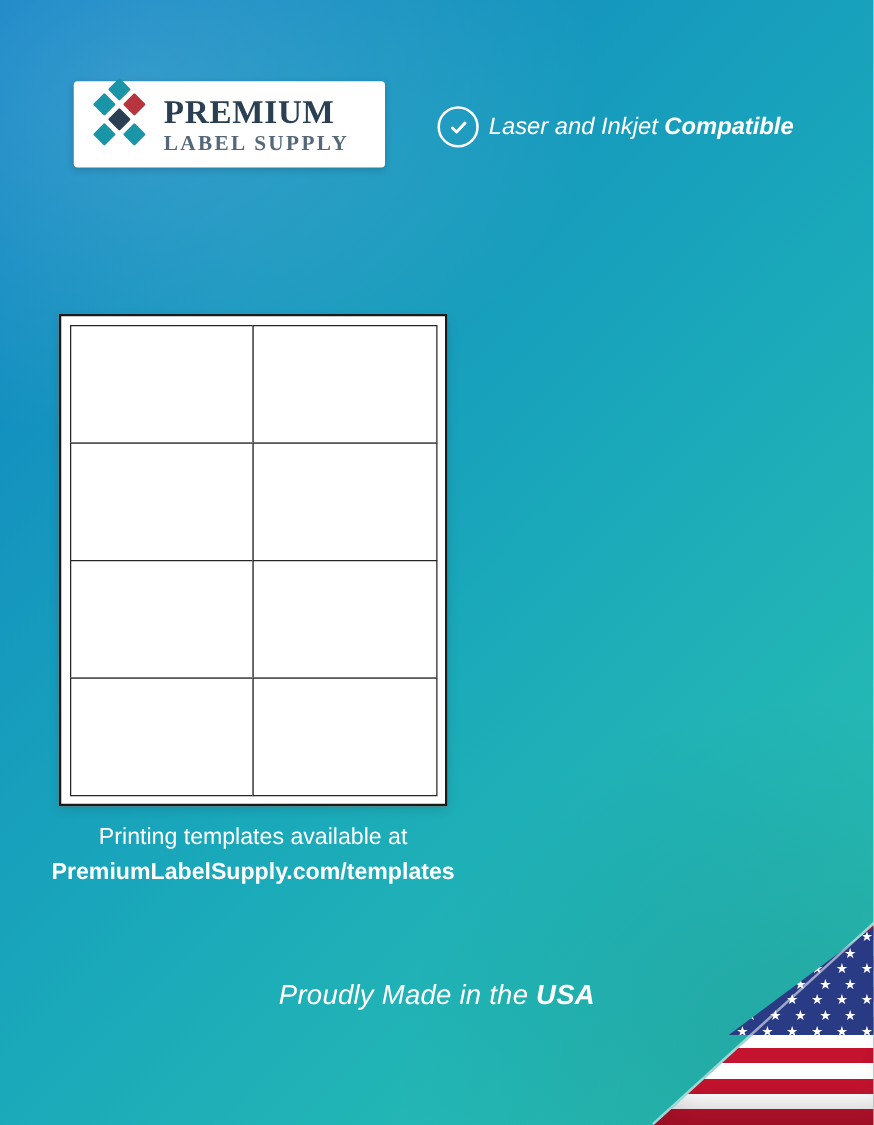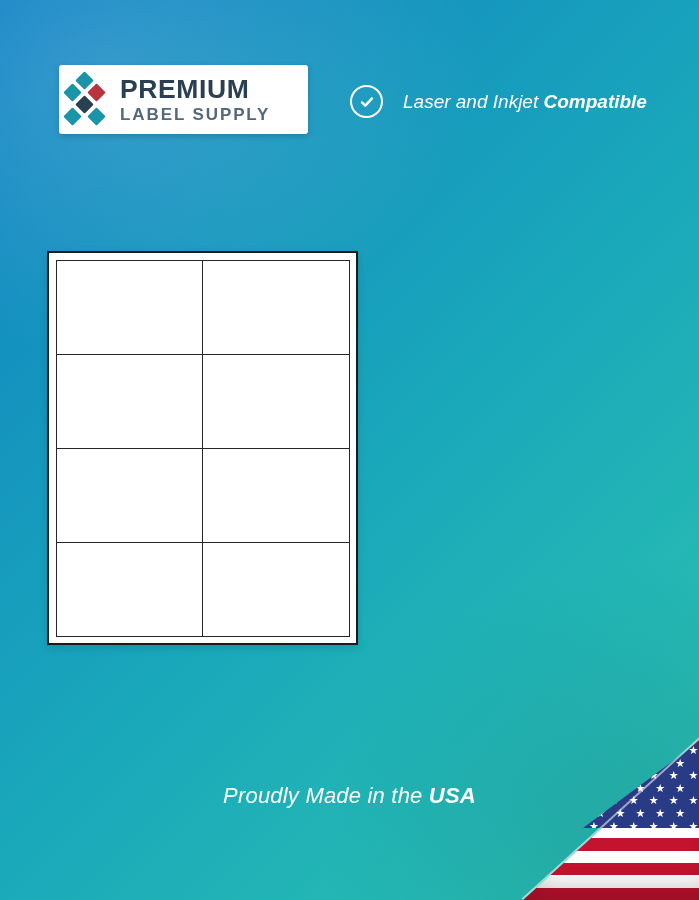--- a/index.html
+++ b/index.html
@@ -31,22 +31,23 @@
   .logo-card {
     position: absolute;
     left: 59px;
     top: 65px;
     width: 249px;
     height: 69px;
     background: #ffffff;
     border-radius: 3px;
     box-shadow: 0 2px 6px rgba(0,0,0,0.18);
     display: flex;
-    align-items: center;
+    padding-left: 11px;
     box-sizing: border-box;
+    font-family: Liberation Serif, serif;
   }
   .logo-mark {
     width: 52px;
     height: 52px;
     position: relative;
     flex: none;
     margin-right: 9px;
   }
   .logo-mark i {
     position: absolute;
@@ -75,21 +76,21 @@
     margin-top: 4px;
   }
 
   
   .compat {
     position: absolute;
     left: 350px;
     top: 85px;
     display: flex;
     align-items: center;
-    gap: 20px;
+    gap: 8px;
   }
   .check-badge {
     width: 29px;
     height: 29px;
     border-radius: 50%;
     border: 2.4px solid #ffffff;
     display: flex;
     align-items: center;
     justify-content: center;
     flex: none;
@@ -304,20 +305,24 @@
       <div class="label-cell"></div>
       <div class="label-cell"></div>
       <div class="label-cell"></div>
       <div class="label-cell"></div>
       <div class="label-cell"></div>
       <div class="label-cell"></div>
     </div>
   </div>
 
 
+  <div class="templates">
+    <div>Printing templates available at</div>
+    <div class="line2">PremiumLabelSupply.com/templates</div>
+  </div>
 
   <div class="made-usa"><span>Proudly Made in the </span><b>USA</b></div>
 
   <div class="flag-corner">
     <div class="flag-inner"></div>
     <div class="flag-union"></div>
     <div class="stars">★ ★ ★ ★ ★ ★
  ★ ★ ★ ★ ★
 ★ ★ ★ ★ ★ ★
  ★ ★ ★ ★ ★

